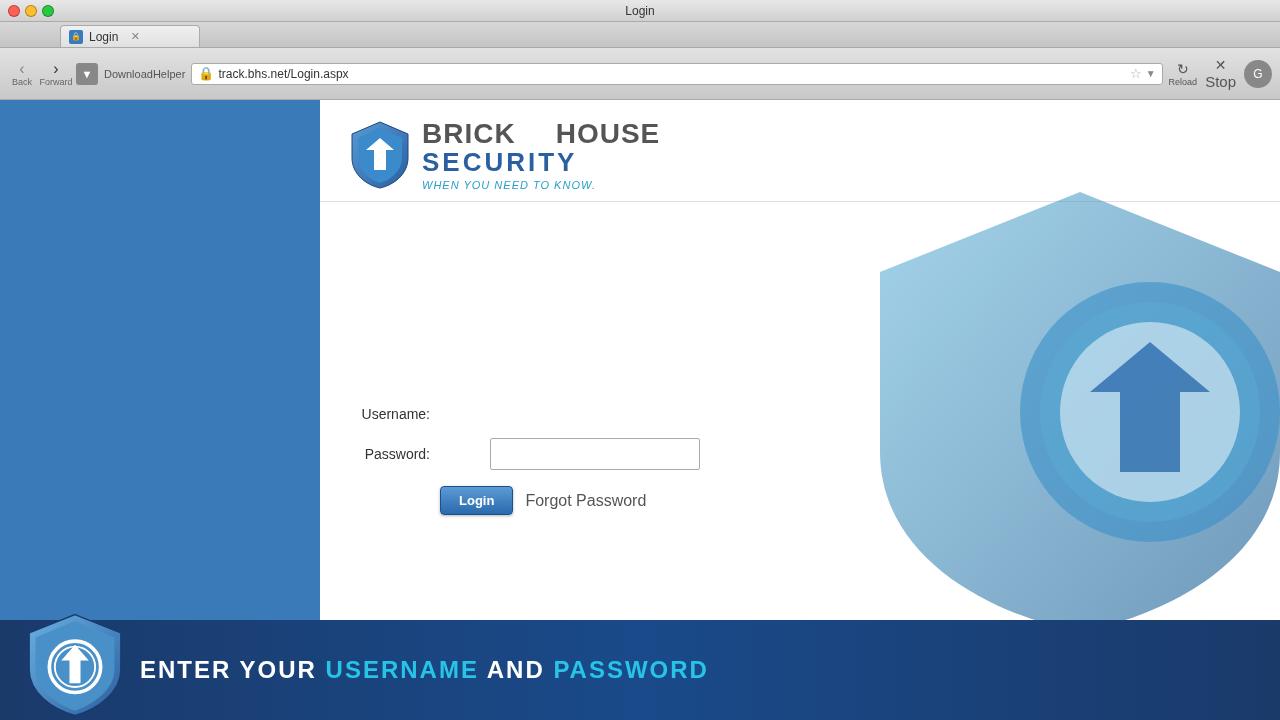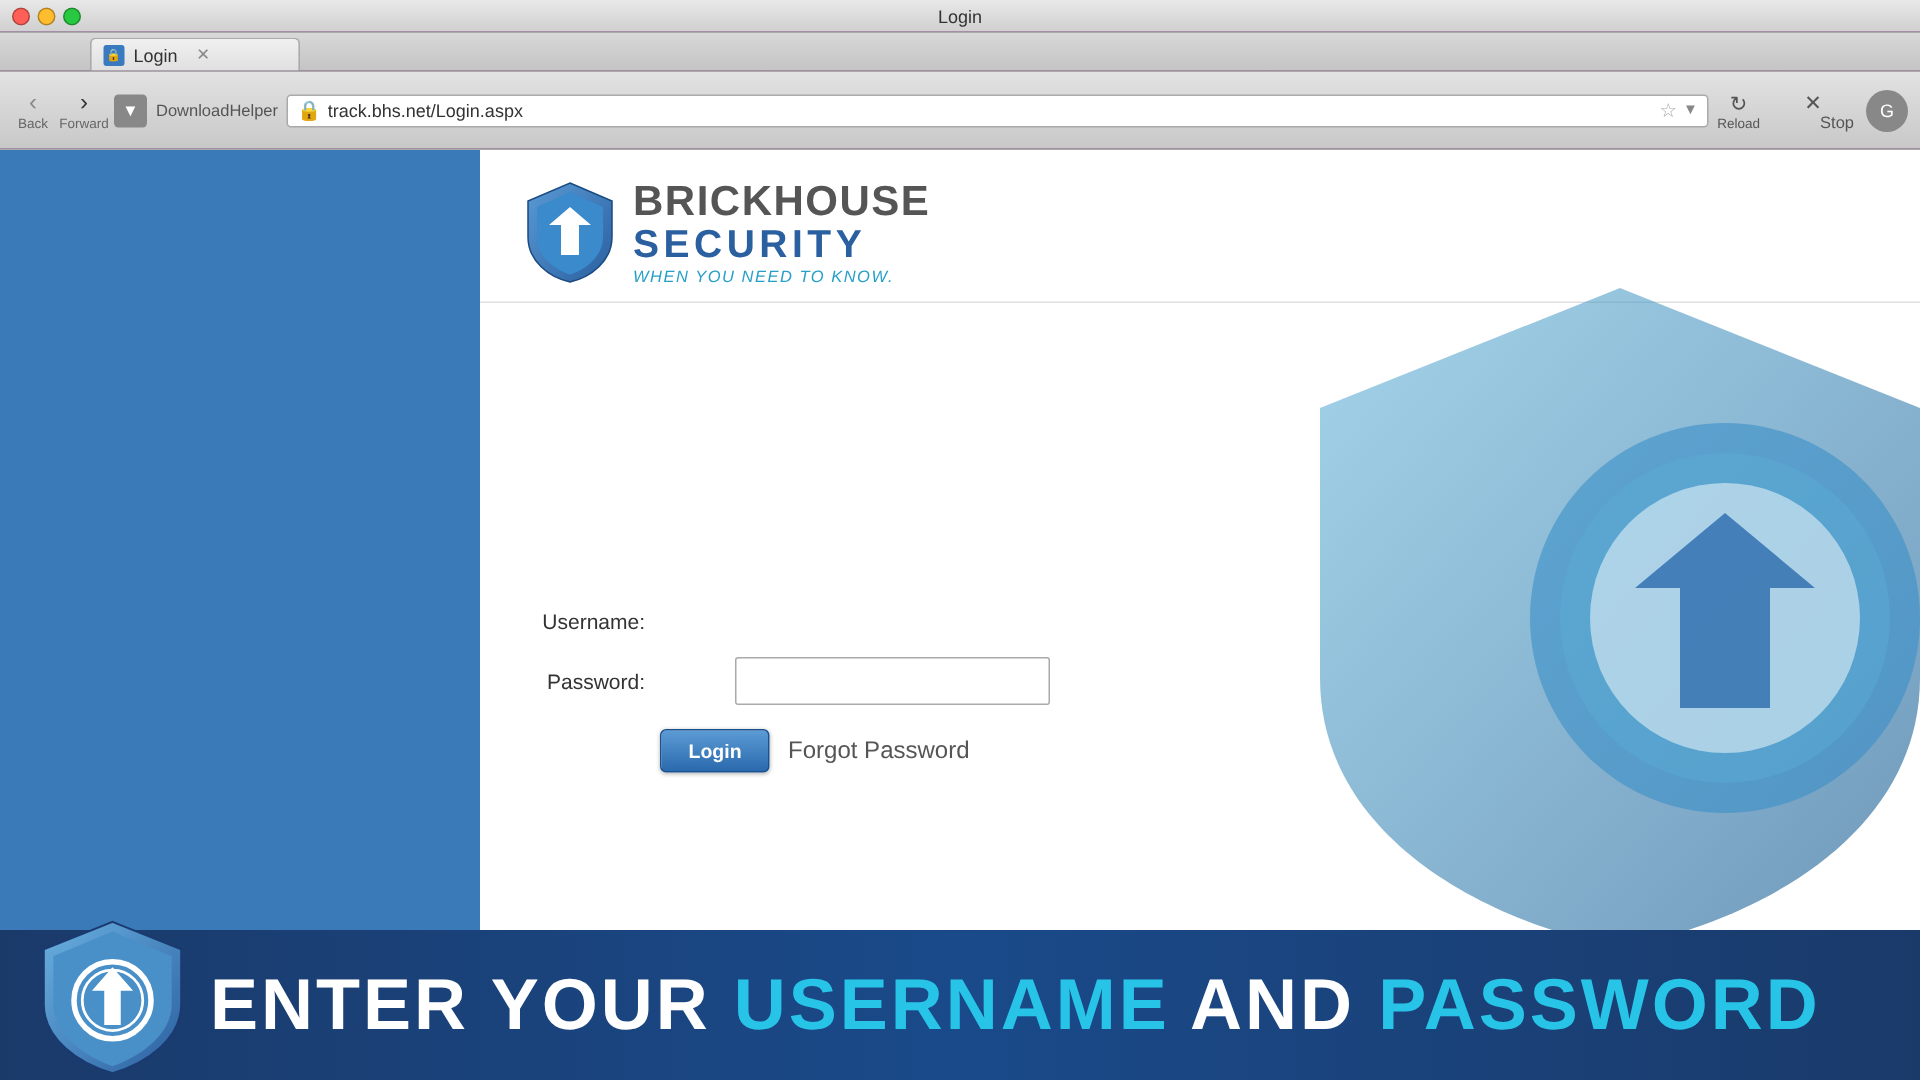--- a/index.html
+++ b/index.html
@@ -4,21 +4,21 @@
   <style>
     * { margin: 0; padding: 0; box-sizing: border-box; }
     body { width: 1280px; height: 720px; overflow: hidden; font-family: Arial, sans-serif; background: #4a8fb5; }
 
     
     .window-chrome {
       width: 1280px;
       height: 720px;
       display: flex;
       flex-direction: column;
-      background: #701a75;
+      background: #7f1d1d;
     }
 
     
     .title-bar {
       height: 22px;
       background: linear-gradient(to bottom, #e8e8e8, #d0d0d0);
       display: flex;
       align-items: center;
       justify-content: center;
       border-bottom: 1px solid #aaa;
@@ -206,21 +206,21 @@
     }
 
     .brand-name {
       font-size: 28px;
       font-weight: bold;
       color: #333;
       letter-spacing: 1px;
       line-height: 1;
     }
     .brand-name span.brick { color: #555; }
-    .brand-name span.house { color: #555; }
+    .brand-name span.house { color: #555; margin-left: 40px; }
 
     .brand-security {
       font-size: 26px;
       font-weight: bold;
       color: #2a5fa0;
       letter-spacing: 3px;
       line-height: 1.1;
     }
 
     .brand-tagline {
@@ -327,21 +327,21 @@
     }
 
     .banner-shield {
       width: 110px;
       height: 110px;
       margin-top: -10px;
       flex-shrink: 0;
     }
 
     .banner-text {
-      font-size: 48px;
+      font-size: 24px;
       font-weight: 700;
       letter-spacing: 2px;
       text-transform: uppercase;
       color: white;
       padding-left: 10px;
       text-align: center;
     }
     .banner-text .highlight {
       color: #27c4e8;
     }
@@ -389,21 +389,21 @@
       <span class="address-dropdown">▼</span>
     </div>
 
     <div class="toolbar-right">
       <div class="reload-btn">
         <span class="reload-icon">↻</span>
         <span style="font-size:9px;">Reload</span>
       </div>
       <div class="stop-btn">
         <span style="font-size:14px;">✕</span>
-        <span style="font-size:11px;margin-left:32px;">Stop</span>
+        <span style="font-size:15px;">Stop</span>
       </div>
       <div class="profile-btn">
         <span>G</span>
       </div>
     </div>
   </div>
 
   <div class="page-content">
 
     <div class="login-panel">

